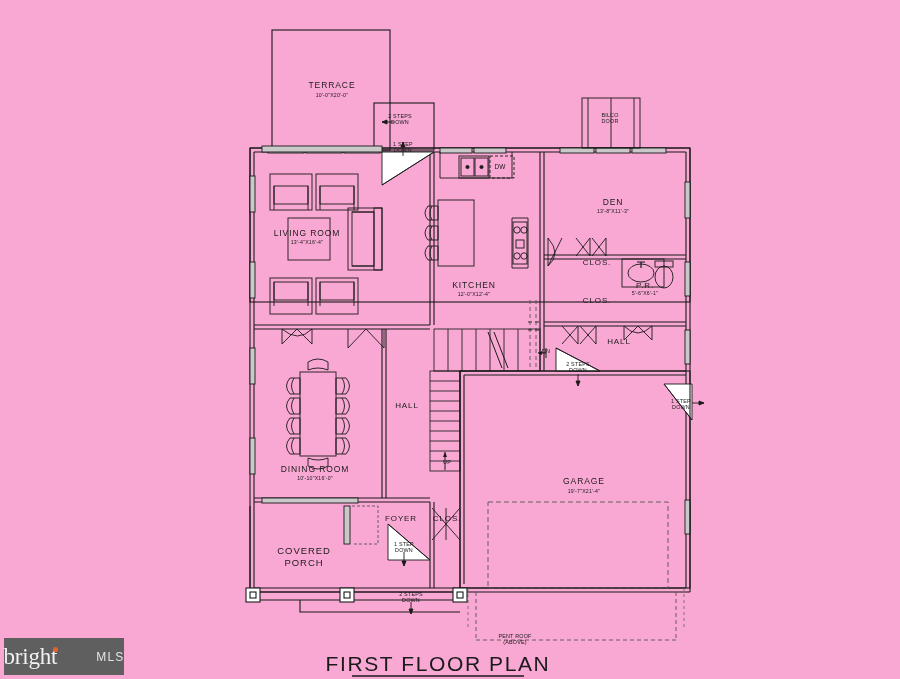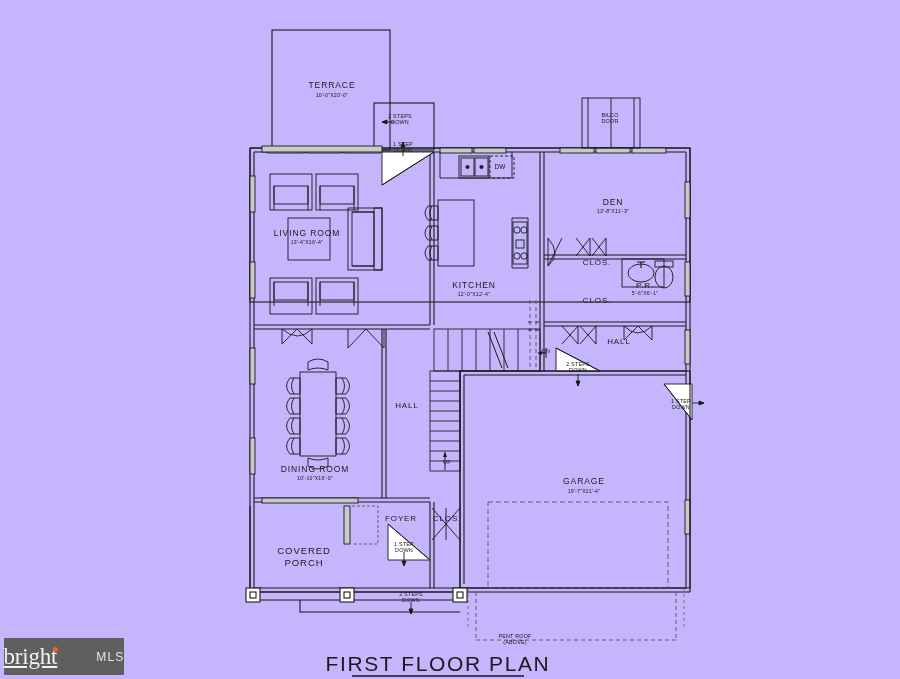--- a/index.html
+++ b/index.html
@@ -1,24 +1,24 @@
 <!DOCTYPE html>
 <html><head>
 <meta charset="utf-8">
 <style>
   html,body{margin:0;padding:0;background:#ffffff;}
   body{width:900px;height:679px;overflow:hidden;
        font-family:"Liberation Sans",sans-serif;color:#1a1a1a;}
-  #stage{position:relative;width:900px;height:679px;background:#c4b5fd;}
+  #stage{position:relative;width:900px;height:679px;background:#f9a8d4;}
   svg{display:block;}
   .wm{position:absolute;left:4px;top:638px;width:120px;height:37px;
       background:#5f5f5f;display:flex;align-items:center;justify-content:center;
       gap:3px;}
   .wm .b{font-family:"Liberation Serif",serif;font-size:23px;color:#f2f2f2;
-         letter-spacing:-.2px;position:relative;line-height:1;text-decoration:underline;}
+         letter-spacing:-.2px;position:relative;line-height:1;}
   .wm .dot{position:absolute;right:-1px;top:2px;width:5px;height:5px;
            border-radius:50%;background:#e8622a;}
   .wm .mls{font-family:"Liberation Sans",sans-serif;font-size:12px;
            color:#e4e4e4;letter-spacing:1.2px;margin-left:36px;}
 </style>
 </head>
 <body>
 
 <div id="stage">
 

